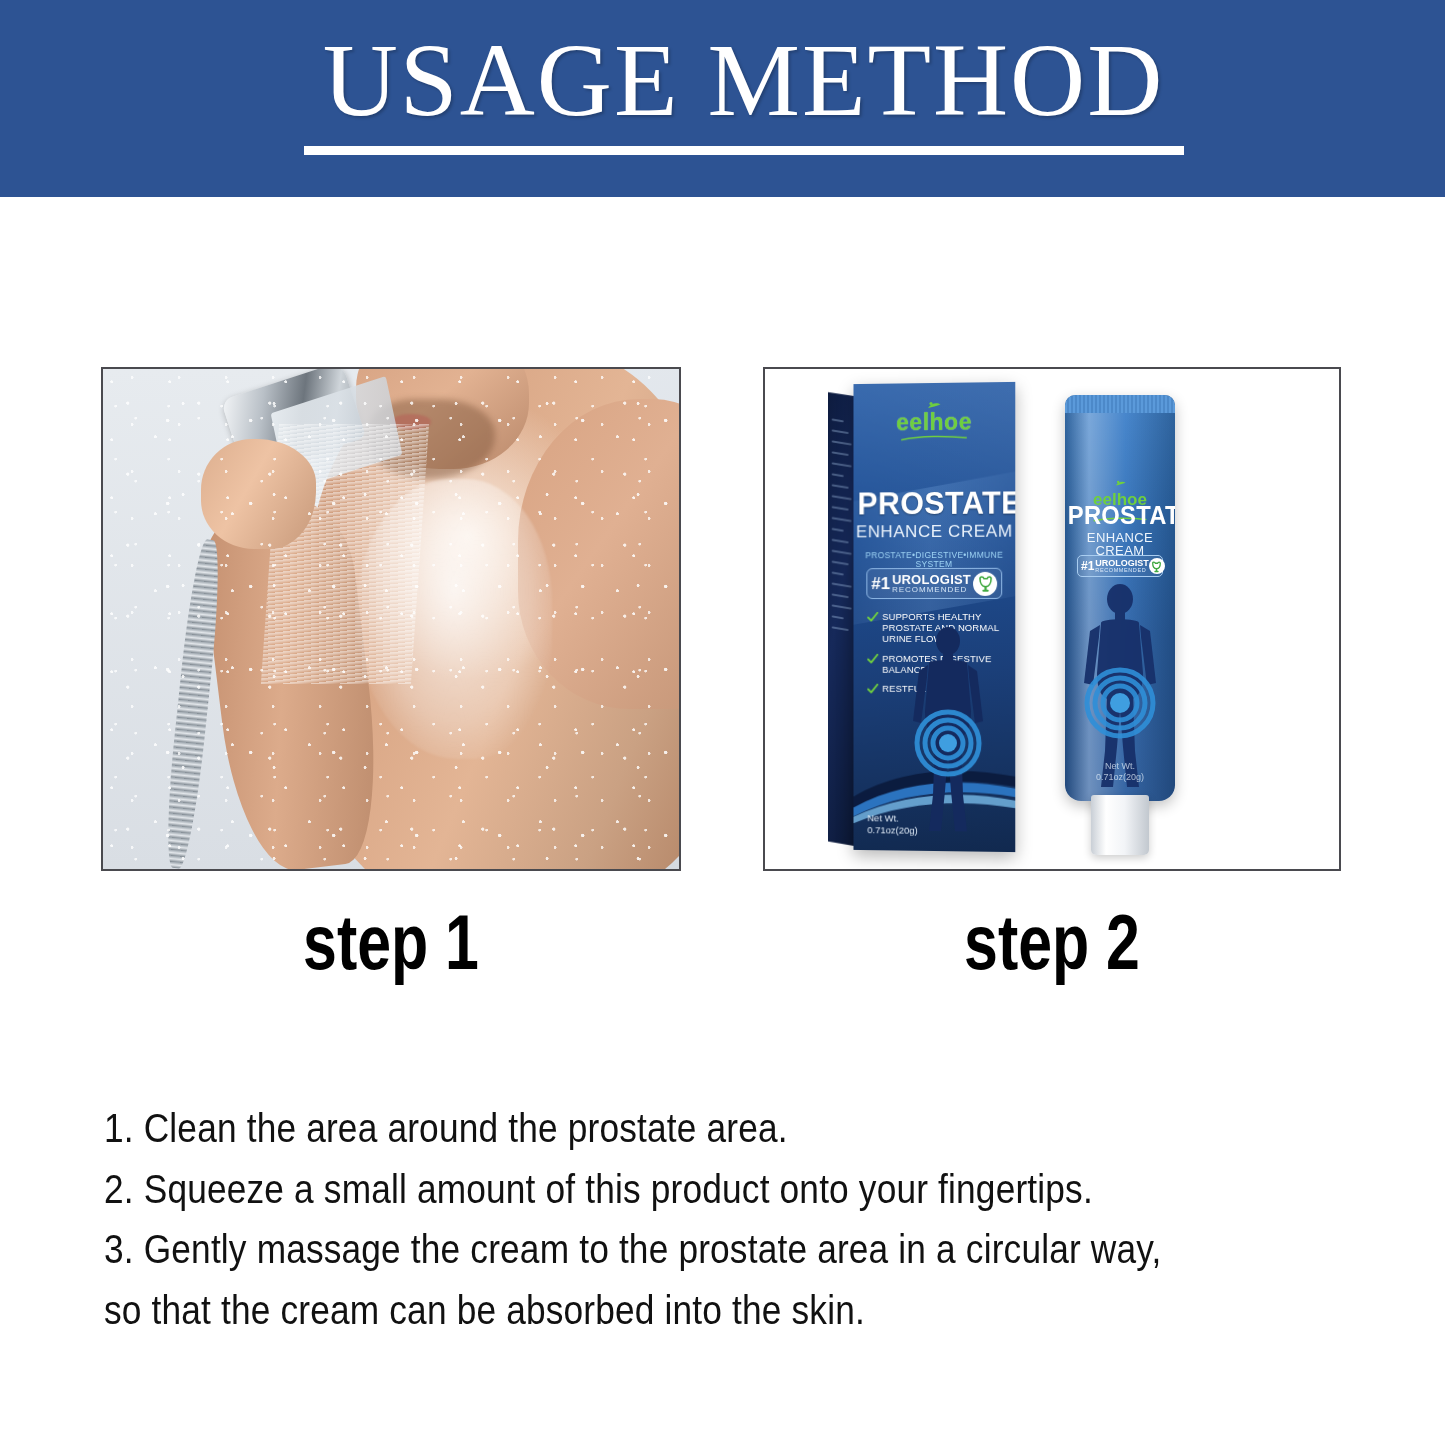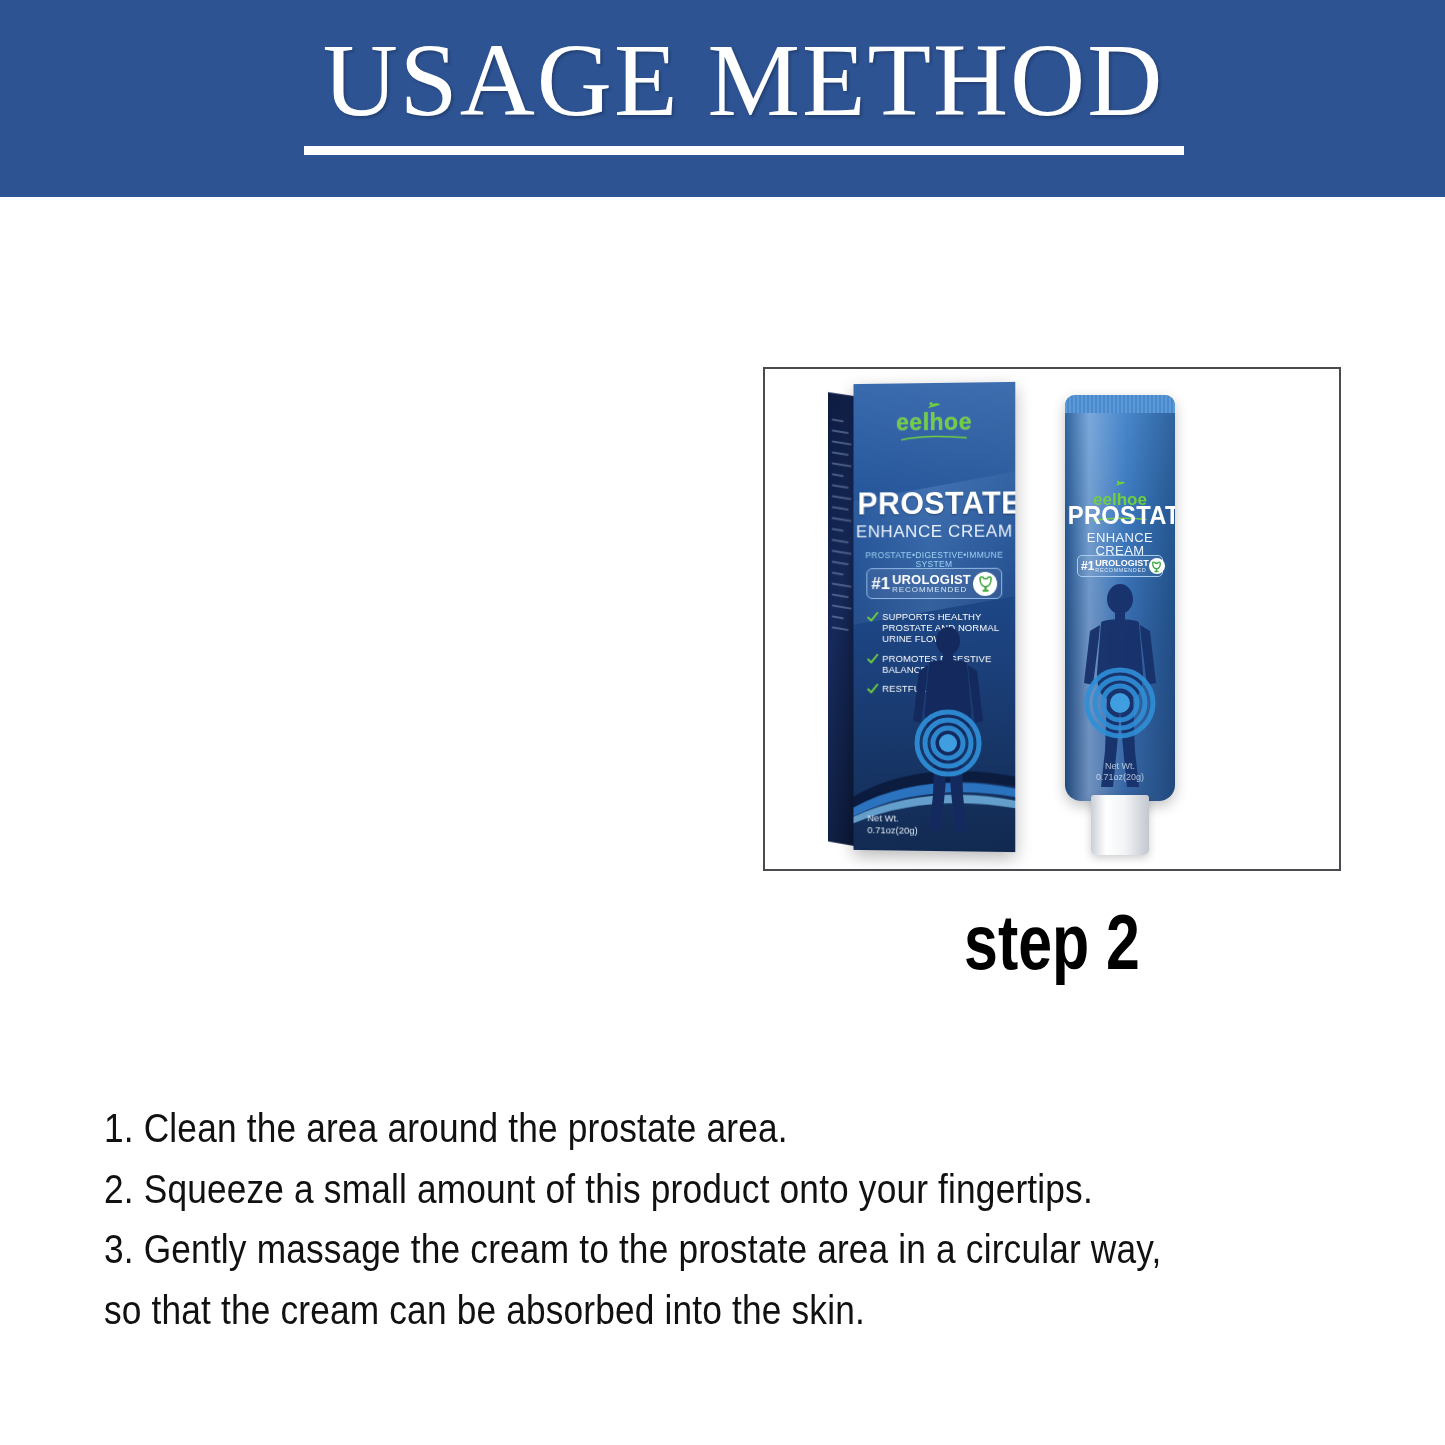--- a/index.html
+++ b/index.html
@@ -547,20 +547,41 @@
 </head>
 <body>
 
 <div class="header-banner">
   <div class="header-title">USAGE METHOD</div>
   <div class="header-underline"></div>
 </div>
 
 <div class="steps-row">
 
+  <div class="step-col left">
+    <div class="photo-frame">
+      <div class="shower-scene">
+        <div class="sh-wall"></div>
+        <div class="sh-torso"></div>
+        <div class="sh-shoulder"></div>
+        <div class="sh-head"></div>
+        <div class="sh-beard"></div>
+        <div class="sh-lips"></div>
+        <div class="sh-arm"></div>
+        <div class="sh-hose"></div>
+        <div class="sh-head-chrome"></div>
+        <div class="sh-head-face"></div>
+        <div class="sh-spray"></div>
+        <div class="sh-hand"></div>
+        <div class="sh-water-chest"></div>
+        <div class="sh-droplets"></div>
+      </div>
+    </div>
+    <div class="step-caption">step 1</div>
+  </div>
 
   <div class="step-col right">
     <div class="photo-frame">
       <div class="product-scene">
 
         <div class="pkg-box">
 
           <div class="pkg-box-side">
             <div class="pkg-side-lines">
               <i class="s"></i>

